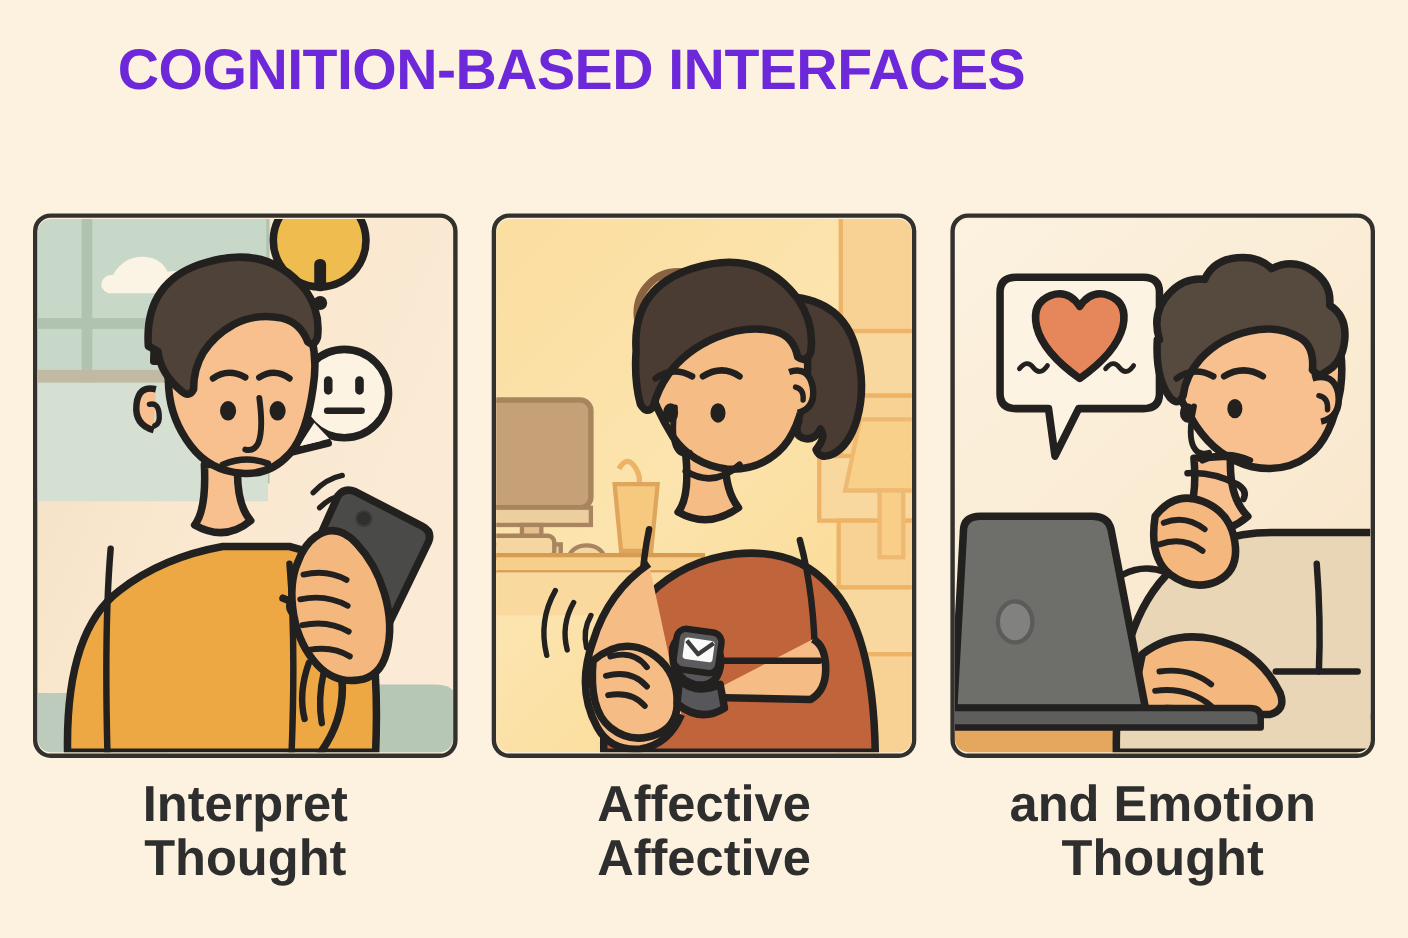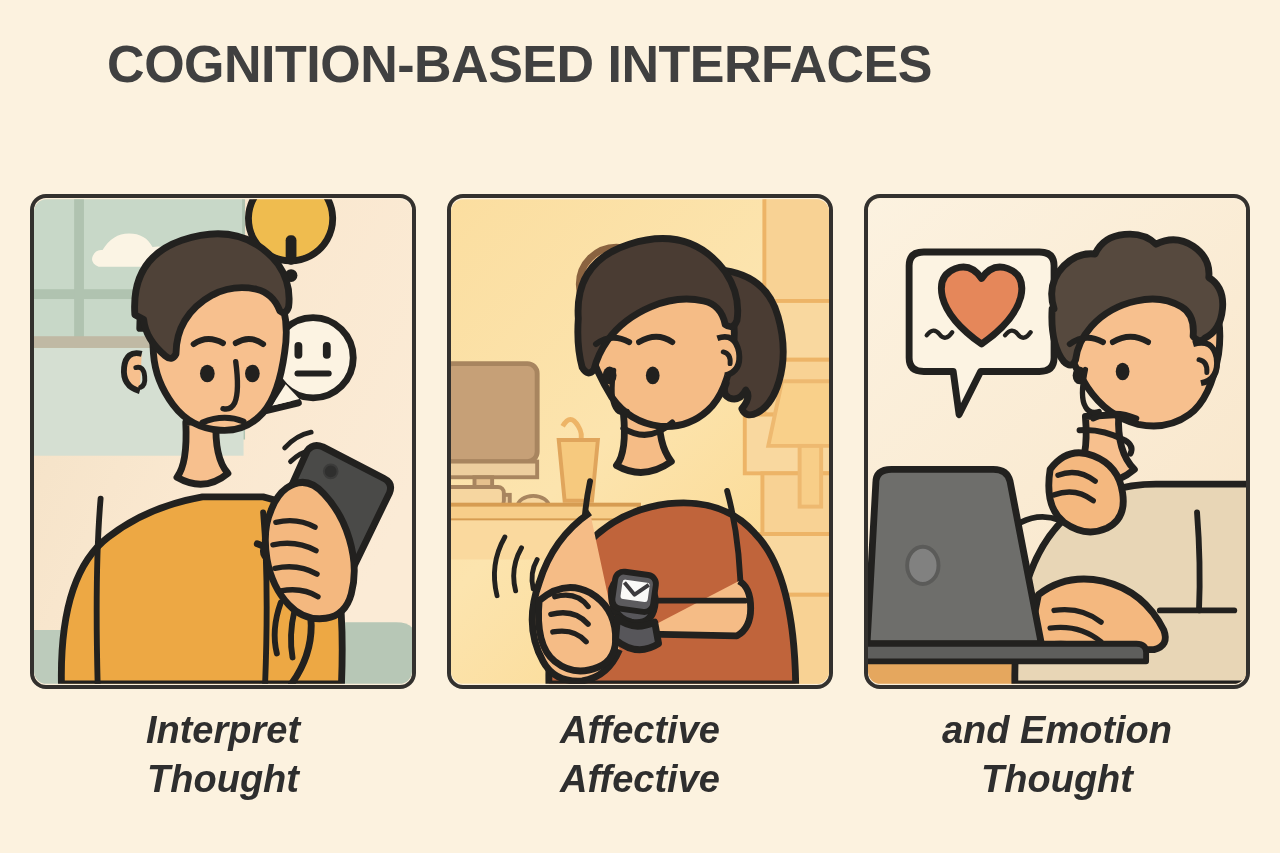--- a/index.html
+++ b/index.html
@@ -9,21 +9,21 @@
     font-family:"Liberation Sans", sans-serif;
     overflow:hidden;
     position:relative;
   }
   #stage{position:relative;width:1280px;height:853px;background:#FCF2DF;}
 
   
   .title-block{
     position:absolute;left:0;top:34px;width:1039px;
     text-align:center;
-    color:#404040;
+    color:#6d28d9;
     font-weight:bold;
     font-size:52px;
     line-height:60px;
     letter-spacing:-0.5px;
     text-transform:uppercase;
   }
   .title-line{display:block;white-space:nowrap;}
 
   
   .panels{
@@ -46,23 +46,22 @@
   .captions{
     position:absolute;left:30px;top:706px;
     width:1220px;height:120px;
     display:flex;justify-content:space-between;
   }
   .caption{
     width:386px;
     text-align:center;
     color:#2E2E2E;
     font-weight:bold;
-    font-size:38px;
+    font-size:46px;
     line-height:49px;
-    font-style:italic;
   }
   .caption .cl{display:block;white-space:nowrap;}
 </style>
 </head>
 <body style="background: rgb(252, 242, 223);">
 
 <div id="stage" style="background: rgb(252, 242, 223);">
 
   <div class="title-block">
     <span class="title-line">Cognition-Based Interfaces</span>

